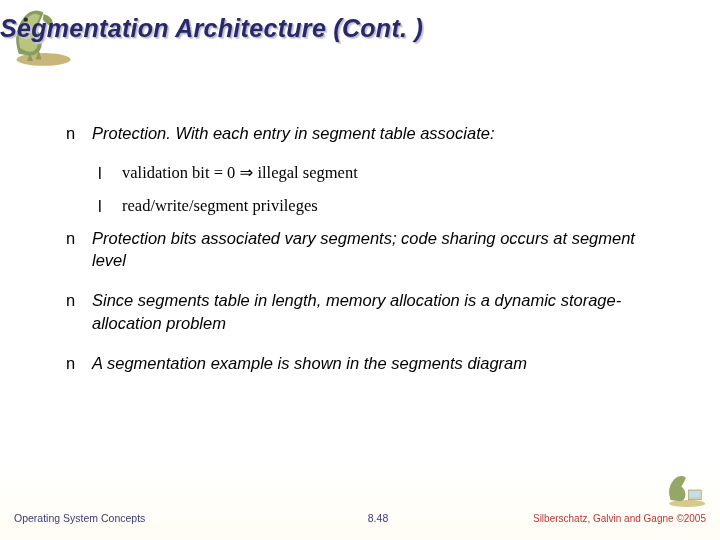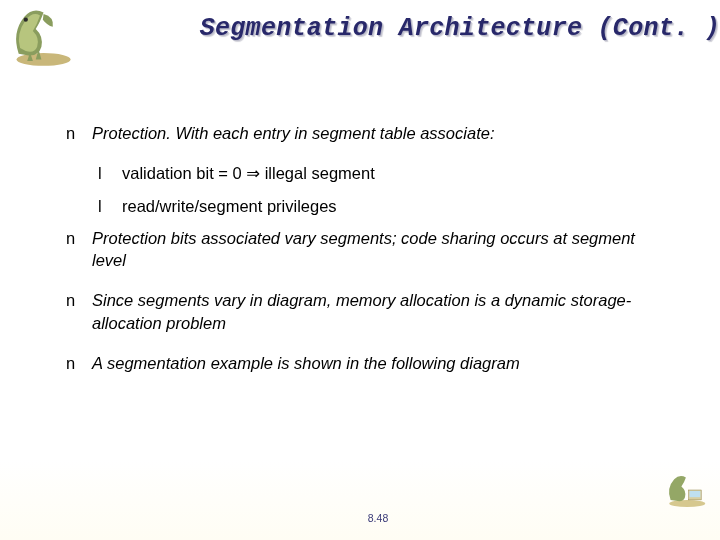--- a/index.html
+++ b/index.html
@@ -21,22 +21,22 @@
     left: 4px;
     width: 72px;
     height: 64px;
   }
   .logo svg { width: 100%; height: 100%; }
   .title {
     position: absolute;
     top: 14px;
     left: 0;
     right: 0;
-    text-align: right;
-    font-family: Liberation Mono, monospace;
+    text-align: left;
+    font-family: Liberation Sans, sans-serif;
     font-weight: bold;
     font-style: italic;
     font-size: 25px;
     color: #28286a;
     text-shadow:
       1px 1px 0 #b9b9c9,
       2px 2px 1px #d0d0d8;
     letter-spacing: 0.3px;
   }
   .content {
@@ -65,21 +65,21 @@
     font-size: 16.5px;
     color: #000;
     line-height: 1.35;
   }
   .b2 .marker {
     width: 24px;
     flex: 0 0 24px;
     font-family: Arial, sans-serif;
     color: #000;
   }
-  .b2 .text { flex: 1; }
+  .b2 .text { flex: 1; font-family: Liberation Serif, serif; }
   .footer-left {
     position: absolute;
     left: 14px;
     bottom: 16px;
     font-size: 10.5px;
     color: #3a3a78;
   }
   .footer-center {
     position: absolute;
     left: 0; right: 0;
@@ -141,34 +141,36 @@
       <div class="text">read/write/segment privileges</div>
     </div>
 
     <div class="b1">
       <div class="marker">n</div>
       <div class="text">Protection bits associated vary segments; code sharing occurs at segment level</div>
     </div>
 
     <div class="b1">
       <div class="marker">n</div>
-      <div class="text">Since segments vary in diagram, memory allocation is a dynamic storage-allocation problem</div>
+      <div class="text">Since segments table in length, memory allocation is a dynamic storage-allocation problem</div>
     </div>
 
     <div class="b1">
       <div class="marker">n</div>
-      <div class="text">A segmentation example is shown in the following diagram</div>
+      <div class="text">A segmentation example is shown in the segments diagram</div>
     </div>
 
   </div>
 
   <div class="footer-logo">
     <svg viewBox="0 0 100 80">
       <ellipse cx="55" cy="70" rx="40" ry="8" fill="#d6c88f"></ellipse>
       <path d="M18 62 Q8 36 26 16 Q38 4 52 12 Q48 24 42 32 Q54 42 50 56 Q46 68 30 64 Z" fill="#94a766"></path>
       <rect x="58" y="40" width="28" height="22" fill="#d9cfa0" stroke="#8a7a3a" stroke-width="1"></rect>
       <rect x="60" y="42" width="24" height="14" fill="#bfe0f0"></rect>
     </svg>
   </div>
 
+  <div class="footer-left">Operating System Concepts</div>
   <div class="footer-center">8.48</div>
+  <div class="footer-right">Silberschatz, Galvin and Gagne ©2005</div>
 
 </div>
 
 </body></html>

